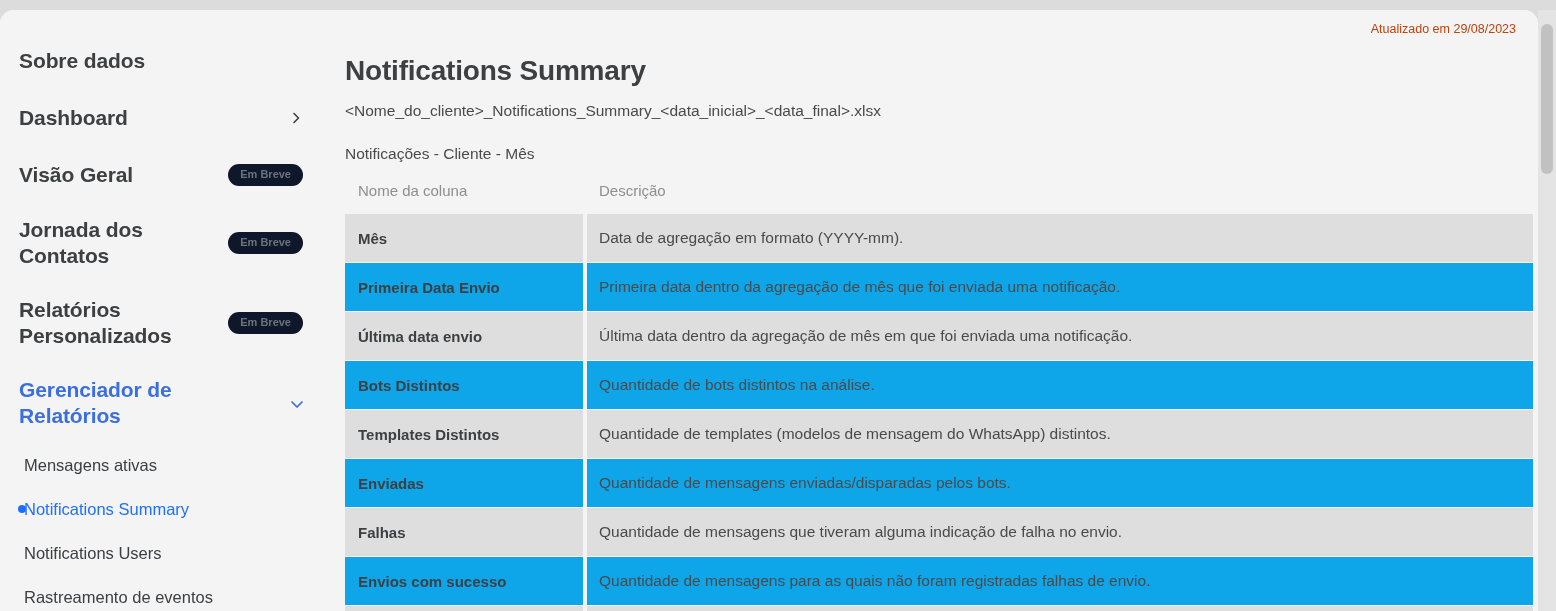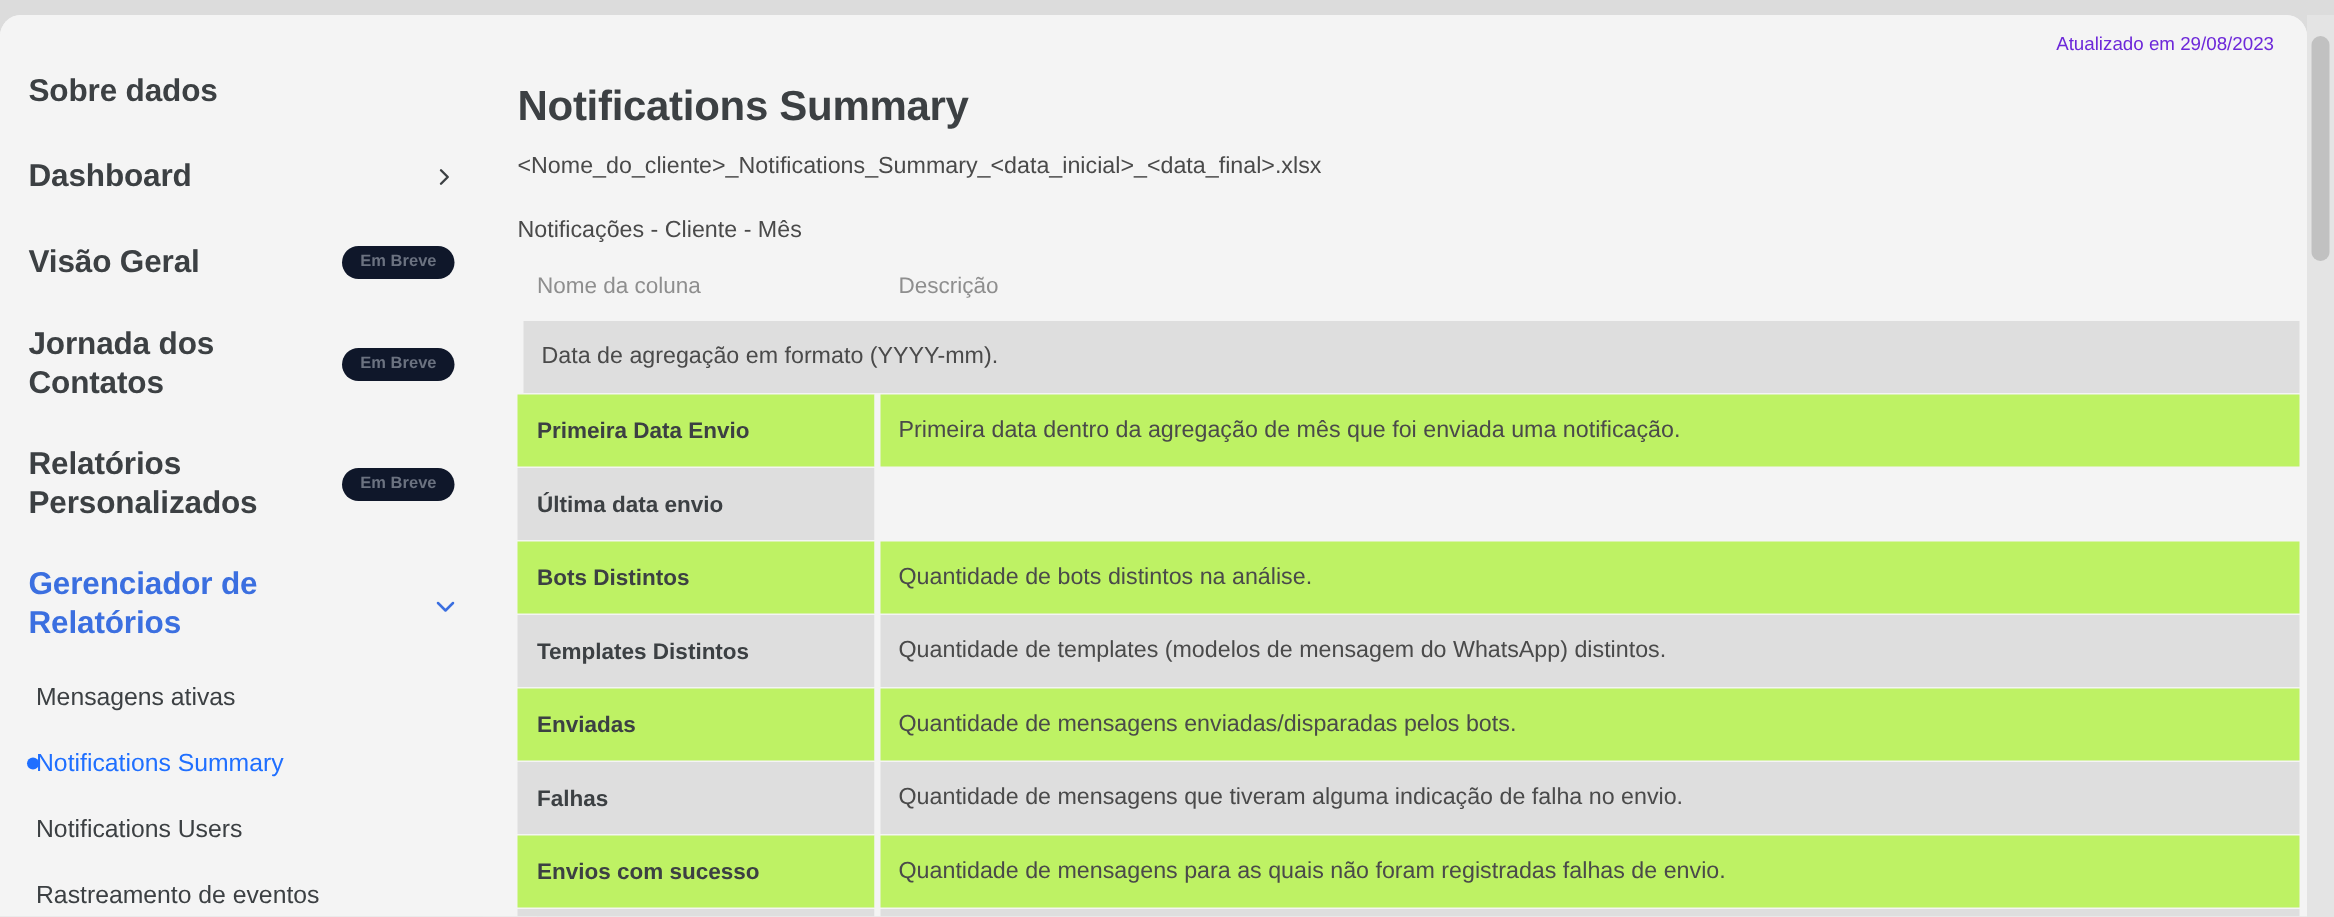--- a/index.html
+++ b/index.html
@@ -134,21 +134,21 @@
     height: 601px;
     background: #f4f4f4;
     overflow: hidden;
   }
 
   #updated {
     position: absolute;
     right: 22px;
     top: 12px;
     font-size: 12.5px;
-    color: #6d28d9;
+    color: #c2410c;
     white-space: nowrap;
   }
 
   #page-title {
     position: absolute;
     left: 23px;
     top: 26px;
     font-size: 28px;
     font-weight: bold;
     color: #3c4043;
@@ -200,21 +200,21 @@
   .trow .c2 {
     flex: 1 1 auto;
     display: flex;
     align-items: center;
     padding-left: 12px;
     box-sizing: border-box;
   }
   .trow.head .c1, .trow.head .c2 { background: transparent; }
 
   .trow.shade .c1, .trow.shade .c2 { background: #dedede; }
-  .trow.plain .c1, .trow.plain .c2 { background: #bef264; }
+  .trow.plain .c1, .trow.plain .c2 { background: #0ea5e9; }
 
   .h-text {
     font-size: 15px;
     color: #8e8e8e;
   }
   .k-text {
     font-size: 15px;
     font-weight: bold;
     color: #3c4043;
   }
@@ -341,20 +341,23 @@
           <div class="c1">
               <span class="h-text">Nome da coluna</span>
             </div>
           <div class="cgap"></div>
           <div class="c2">
               <span class="h-text">Descrição</span>
             </div>
         </div>
 
         <div class="trow shade">
+          <div class="c1">
+              <span class="k-text">Mês</span>
+            </div>
           <div class="cgap"></div>
           <div class="c2">
               <span class="d-text">Data de agregação em formato (YYYY-mm).</span>
             </div>
         </div>
 
         <div class="trow plain">
           <div class="c1">
               <span class="k-text">Primeira Data Envio</span>
             </div>
@@ -362,20 +365,23 @@
           <div class="c2">
               <span class="d-text">Primeira data dentro da agregação de mês que foi enviada uma notificação.</span>
             </div>
         </div>
 
         <div class="trow shade">
           <div class="c1">
               <span class="k-text">Última data envio</span>
             </div>
           <div class="cgap"></div>
+          <div class="c2">
+              <span class="d-text">Última data dentro da agregação de mês em que foi enviada uma notificação.</span>
+            </div>
         </div>
 
         <div class="trow plain">
           <div class="c1">
               <span class="k-text">Bots Distintos</span>
             </div>
           <div class="cgap"></div>
           <div class="c2">
               <span class="d-text">Quantidade de bots distintos na análise.</span>
             </div>

